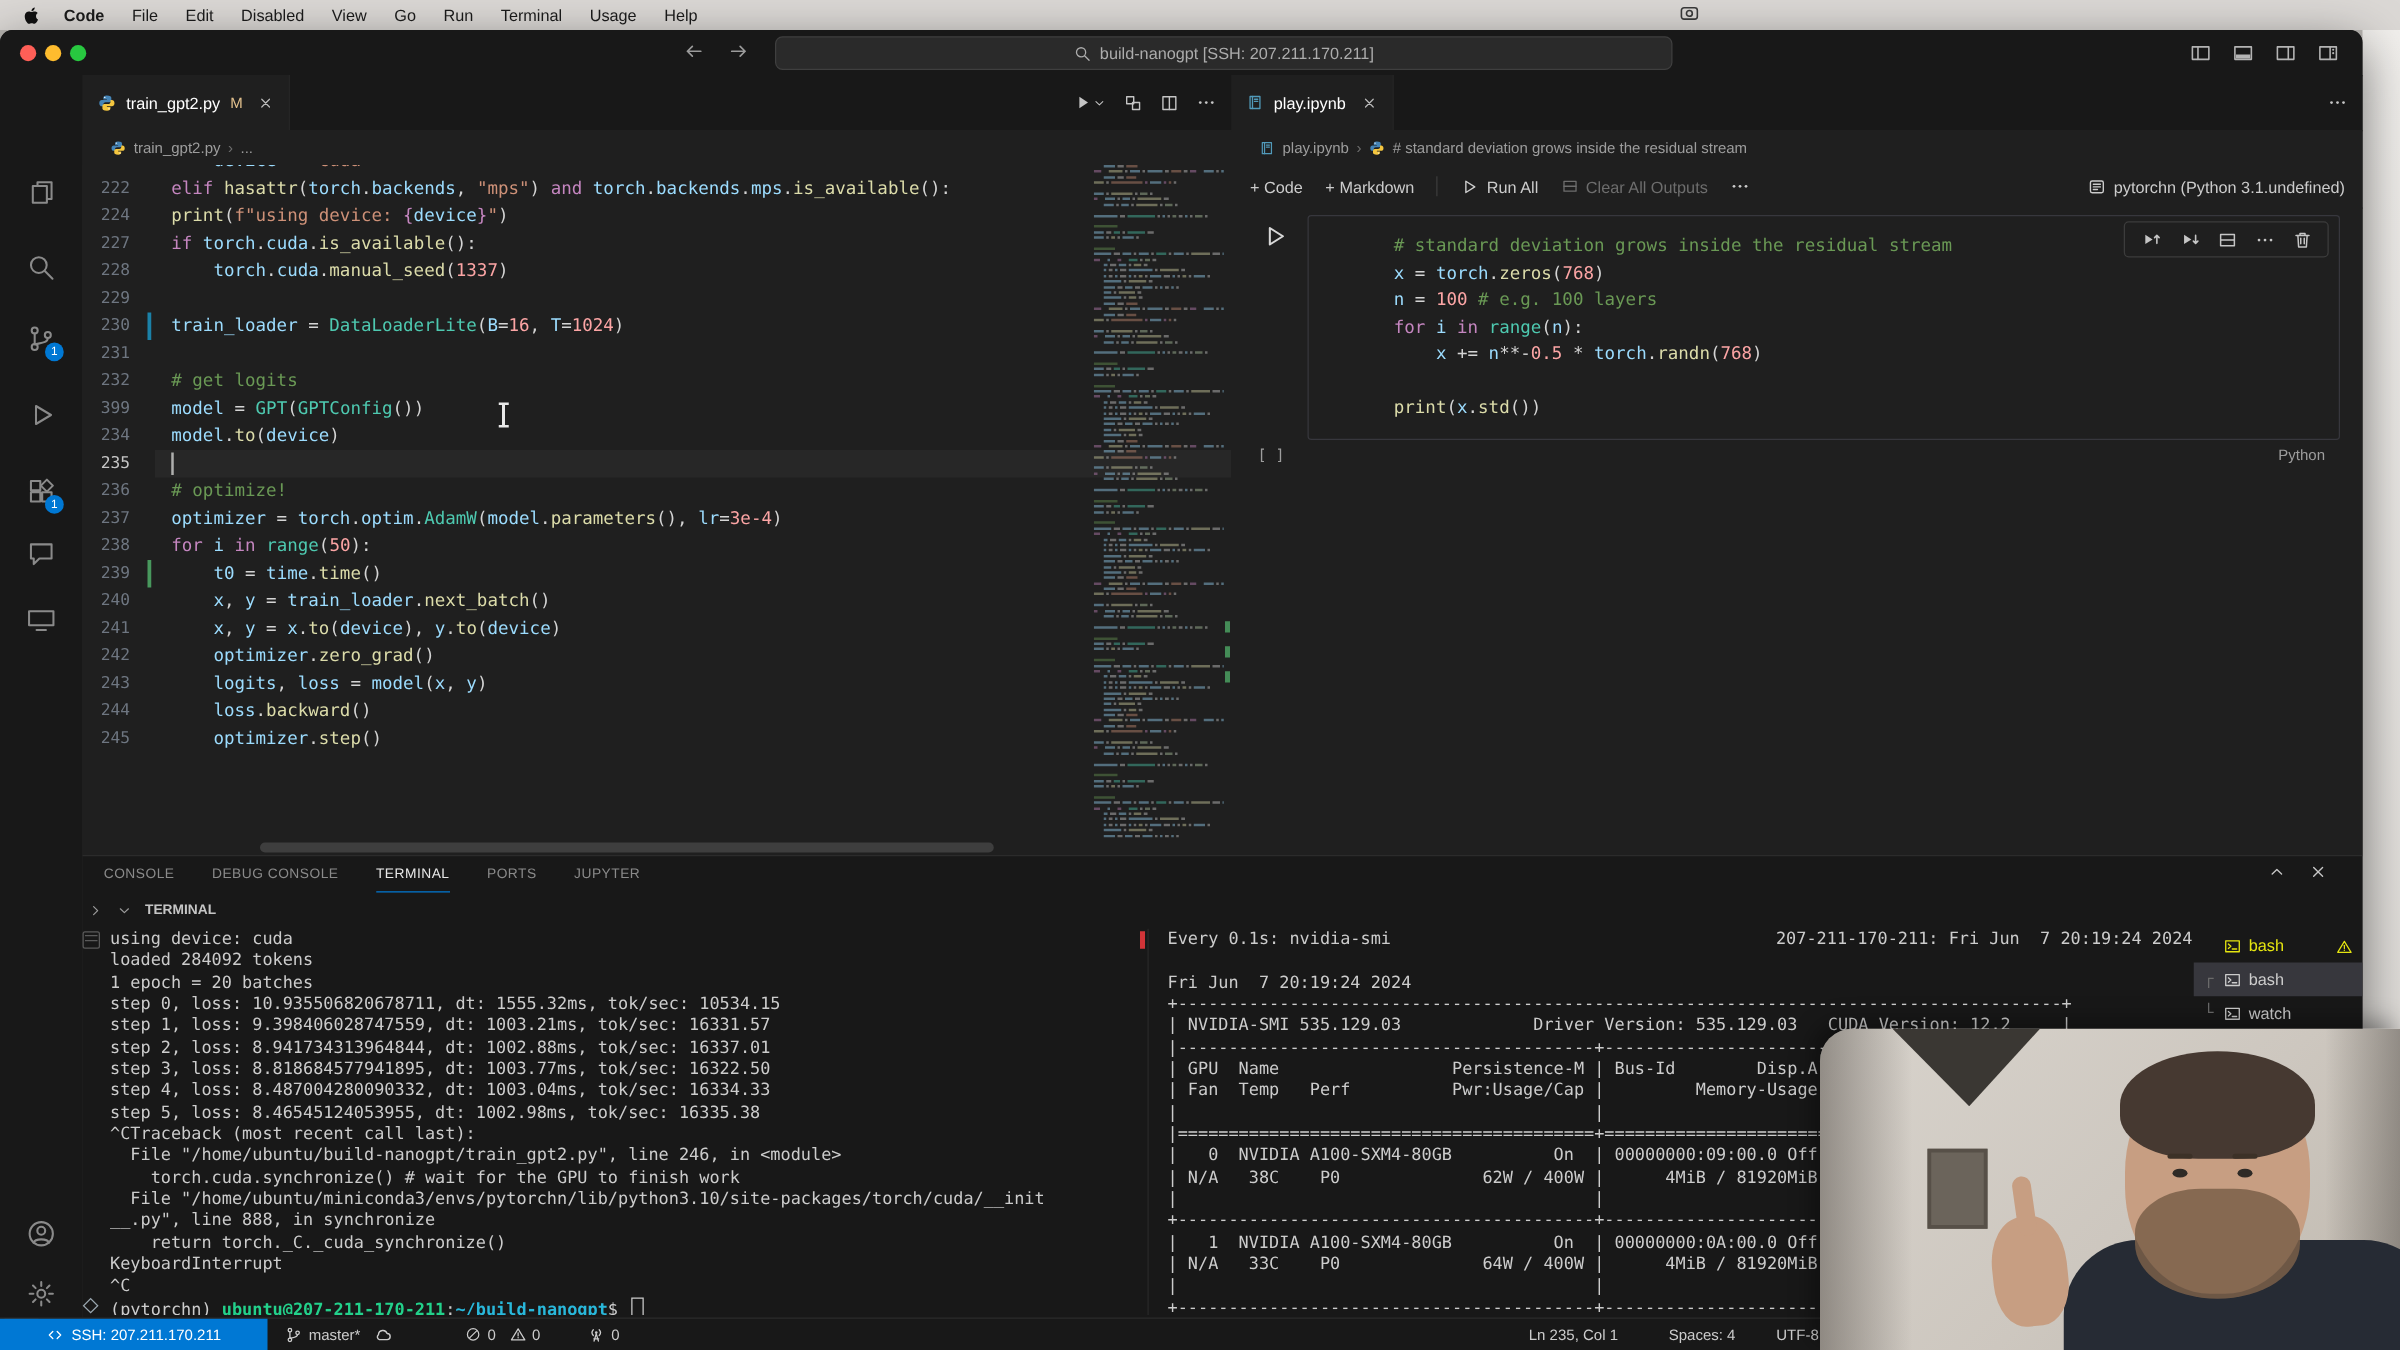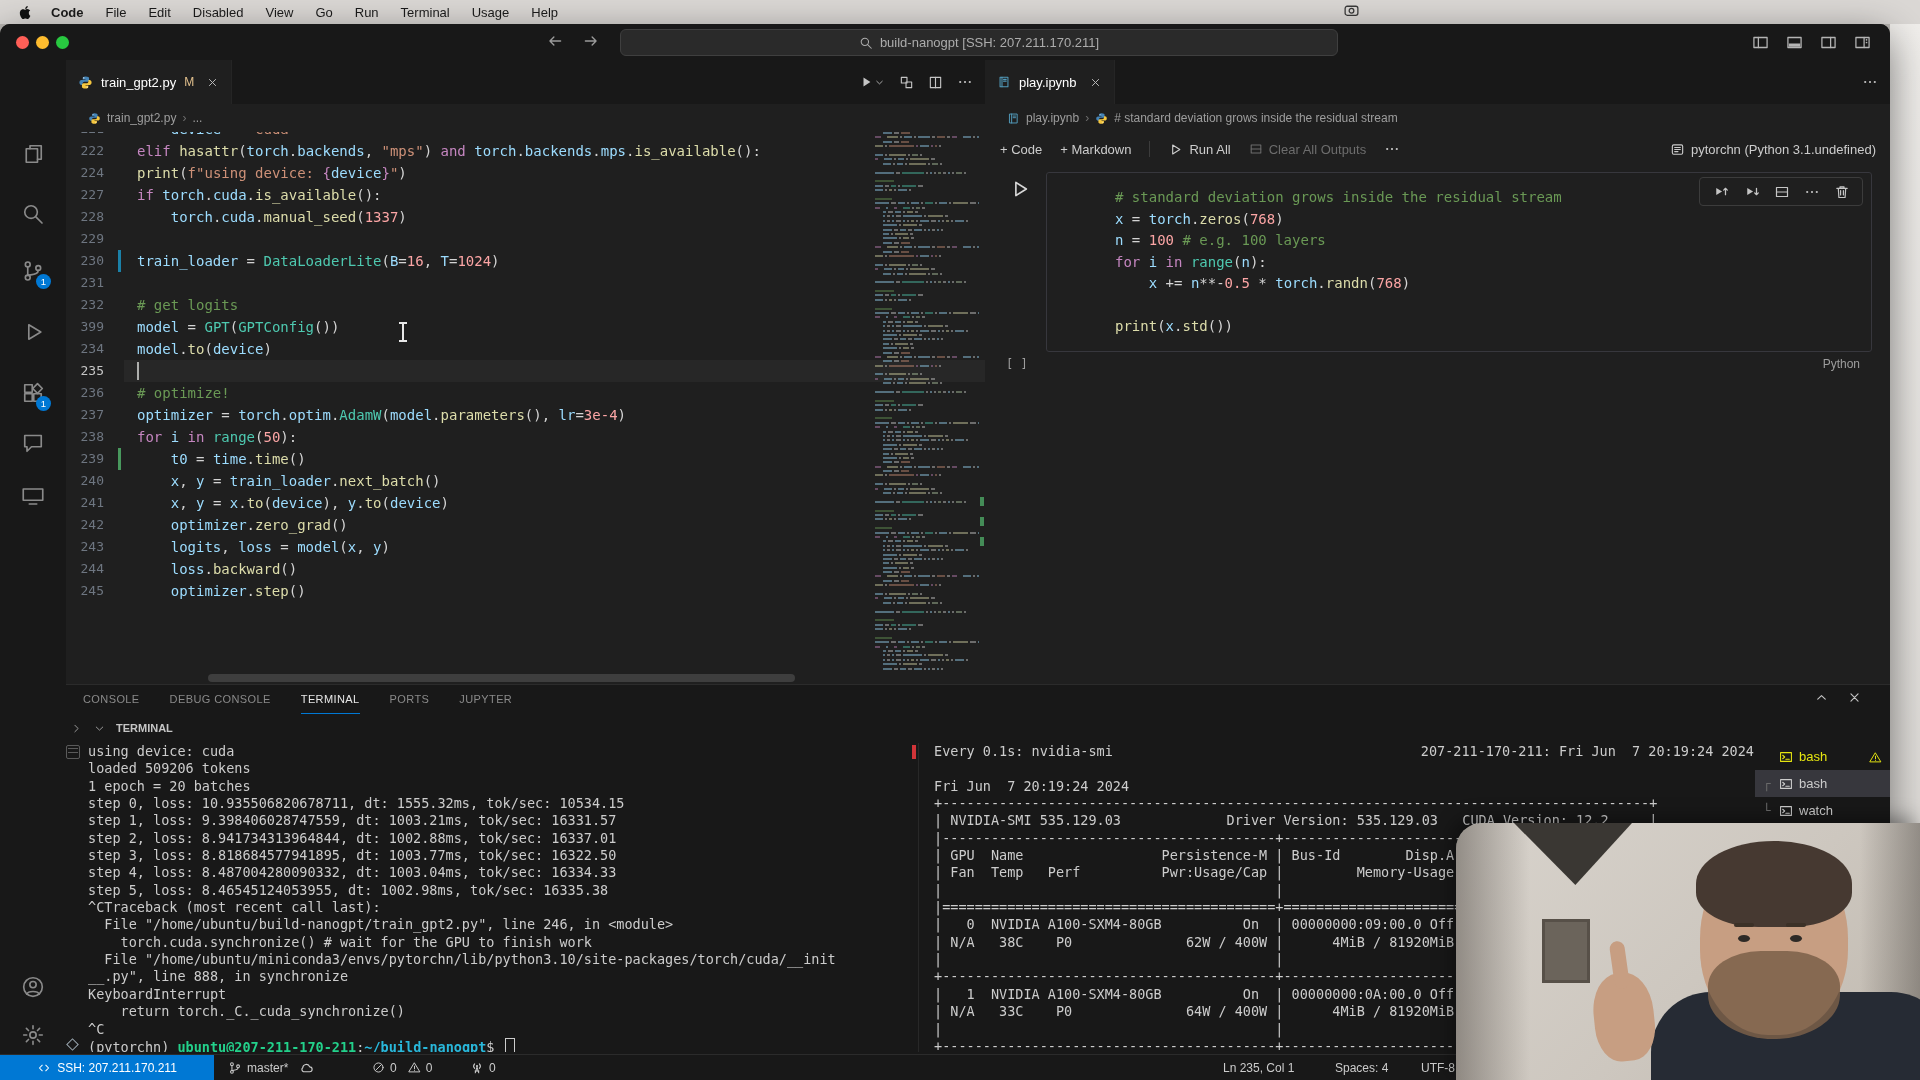--- a/index.html
+++ b/index.html
@@ -800,35 +800,35 @@
           <use href="#chevright"></use>
         </svg>
       <svg class="ic chev" width="13" height="13">
           <use href="#chevdown"></use>
         </svg>
       <span>TERMINAL</span>
     </div>
     <div id="term-deco"></div>
     <div class="term" id="term-left">
         <div class="tline">using device: cuda</div>
-        <div class="tline">loaded 509206 tokens</div>
+        <div class="tline">loaded 284092 tokens</div>
         <div class="tline">1 epoch = 20 batches</div>
         <div class="tline">step 0, loss: 10.935506820678711, dt: 1555.32ms, tok/sec: 10534.15</div>
         <div class="tline">step 1, loss: 9.398406028747559, dt: 1003.21ms, tok/sec: 16331.57</div>
         <div class="tline">step 2, loss: 8.941734313964844, dt: 1002.88ms, tok/sec: 16337.01</div>
         <div class="tline">step 3, loss: 8.818684577941895, dt: 1003.77ms, tok/sec: 16322.50</div>
         <div class="tline">step 4, loss: 8.487004280090332, dt: 1003.04ms, tok/sec: 16334.33</div>
         <div class="tline">step 5, loss: 8.46545124053955, dt: 1002.98ms, tok/sec: 16335.38</div>
         <div class="tline">^CTraceback (most recent call last):</div>
         <div class="tline">  File "/home/ubuntu/build-nanogpt/train_gpt2.py", line 246, in &lt;module&gt;</div>
         <div class="tline">    torch.cuda.synchronize() # wait for the GPU to finish work</div>
         <div class="tline">  File "/home/ubuntu/miniconda3/envs/pytorchn/lib/python3.10/site-packages/torch/cuda/__init</div>
         <div class="tline">__.py", line 888, in synchronize</div>
+        <div class="tline">    return torch._C._cuda_synchronize()</div>
         <div class="tline">KeyboardInterrupt</div>
-        <div class="tline">    return torch._C._cuda_synchronize()</div>
         <div class="tline">^C</div>
         <div class="tline" style="position: relative;"><span>(pytorchn) </span><span class="tgr">ubuntu@207-211-170-211</span><span>:</span><span class="tcy">~/build-nanogpt</span><span>$ </span><span class="cursor-block"></span></div>
       </div>
     <div id="bell-mark"></div>
     <div id="term-split"></div>
     <div class="term" id="term-right">
         <div class="tline hdr"><span>Every 0.1s: nvidia-smi</span><span>207-211-170-211: Fri Jun  7 20:19:24 2024</span></div>
         <div class="tline"></div>
         <div class="tline">Fri Jun  7 20:19:24 2024</div>
         <div class="tline">+---------------------------------------------------------------------------------------+</div>

